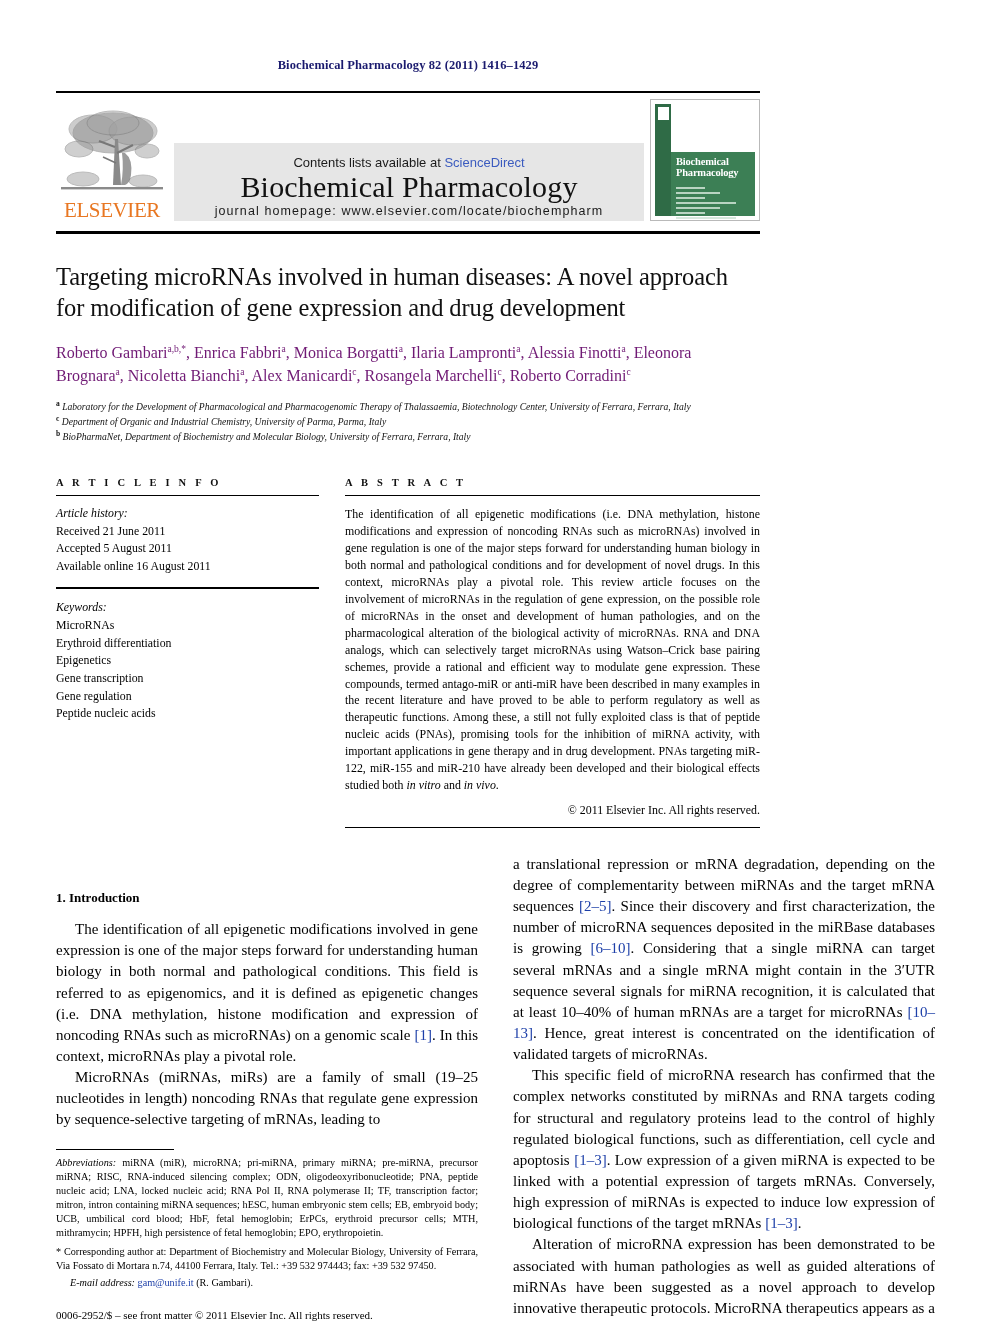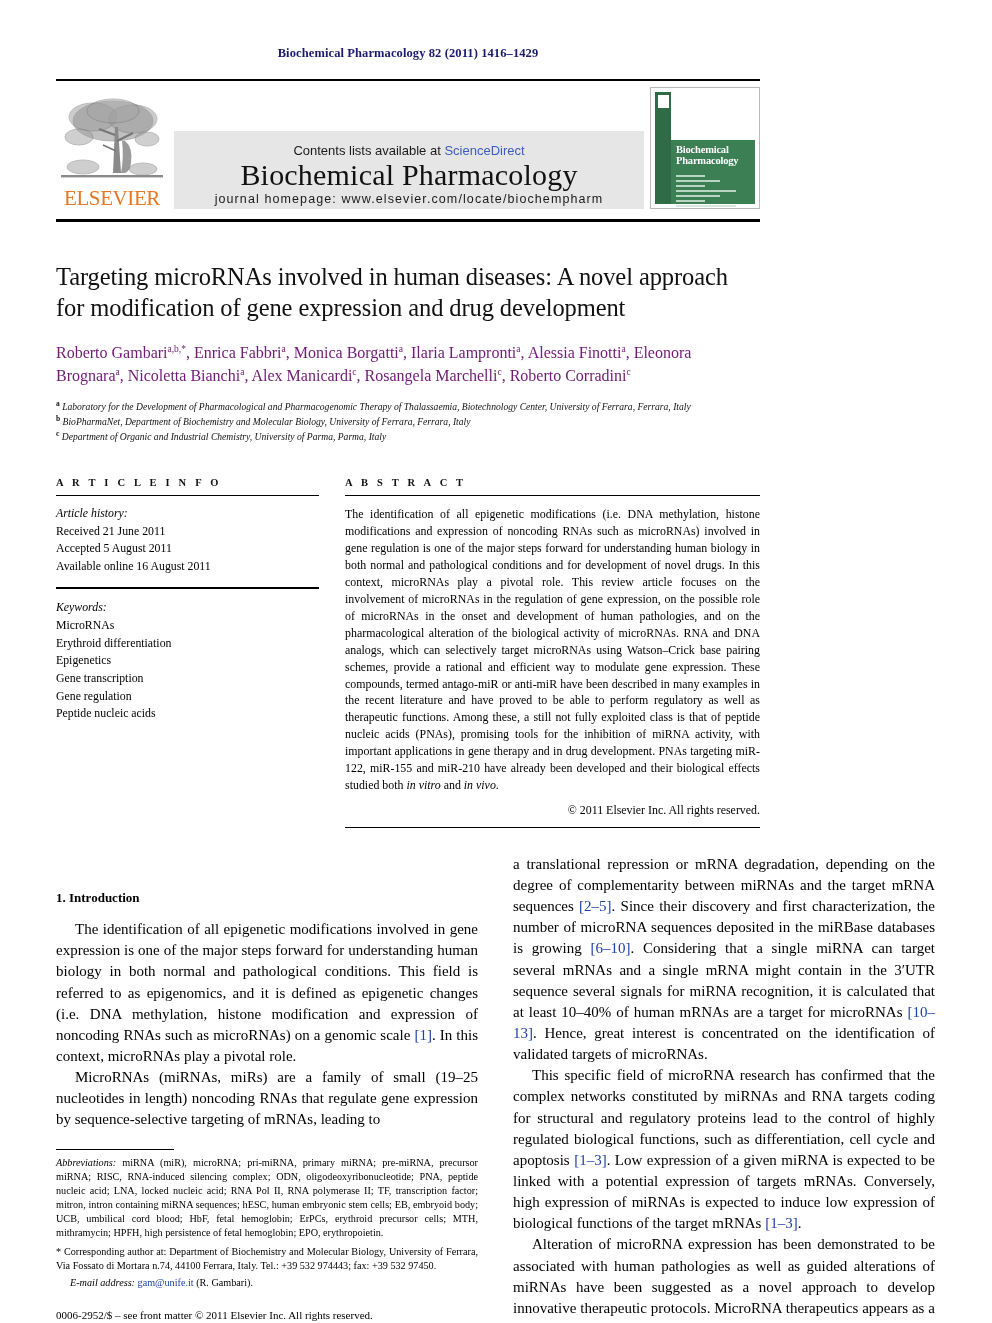--- a/index.html
+++ b/index.html
@@ -13,21 +13,21 @@
     font-family: "Liberation Serif", serif;
     color: #000;
     position: relative;
     overflow: hidden;
   }
   .page {
     position: relative;
     width: 816px;
     height: 1323px;
     box-sizing: border-box;
-    padding: 0 56px;
+    padding: 12px 56px;
   }
 
   
   .running-head {
     text-align: center;
     font-family: "Liberation Serif", serif;
     font-weight: bold;
     font-size: 12.5px;
     color: #1a1a6e;
     padding-top: 46px;
@@ -153,21 +153,21 @@
   }
   .cover-foot i { display:block; height:2px; background:#e8f1eb; width: 70%;}
   .cover-elsbar { margin-top:4px; height:10px; background:#ffffff; width:88%; }
 
   .rule-thick {
     border-top: 3px solid #000;
     margin-top: 10px;
   }
 
   
-  .title-block { margin-top: 40px; }
+  .title-block { margin-top: 28px; }
   h1.article-title {
     font-family: "Liberation Serif", serif;
     font-weight: normal;
     font-size: 24.5px;
     line-height: 1.26;
     margin: 0;
     letter-spacing: -0.1px;
     color: #111;
   }
   .authors {
@@ -361,22 +361,22 @@
     </div>
   </div>
 
   <div class="rule-thick"></div>
 
   <div class="title-block">
     <h1 class="article-title">Targeting microRNAs involved in human diseases: A novel approach for modification of gene expression and drug development</h1>
     <div class="authors"><span>Roberto Gambari</span><sup>a,b,*</sup>, <span>Enrica Fabbri</span><sup>a</sup>, <span>Monica Borgatti</span><sup>a</sup>, <span>Ilaria Lampronti</span><sup>a</sup>, <span>Alessia Finotti</span><sup>a</sup>, <span>Eleonora Brognara</span><sup>a</sup>, <span>Nicoletta Bianchi</span><sup>a</sup>, <span>Alex Manicardi</span><sup>c</sup>, <span>Rosangela Marchelli</span><sup>c</sup>, <span>Roberto Corradini</span><sup>c</sup></div>
     <div class="affiliations">
         <div><sup>a</sup><span> Laboratory for the Development of Pharmacological and Pharmacogenomic Therapy of Thalassaemia, Biotechnology Center, University of Ferrara, Ferrara, Italy</span></div>
+        <div><sup>c</sup><span> Department of Organic and Industrial Chemistry, University of Parma, Parma, Italy</span></div>
         <div><sup>b</sup><span> BioPharmaNet, Department of Biochemistry and Molecular Biology, University of Ferrara, Ferrara, Italy</span></div>
-        <div><sup>c</sup><span> Department of Organic and Industrial Chemistry, University of Parma, Parma, Italy</span></div>
       </div>
   </div>
 
   <div class="info-abstract">
 
     <div class="col-info">
       <div class="sec-head">A R T I C L E  I N F O</div>
       <div class="rule-thin"></div>
       <div class="hist">
         <div class="lbl">Article history:</div>

